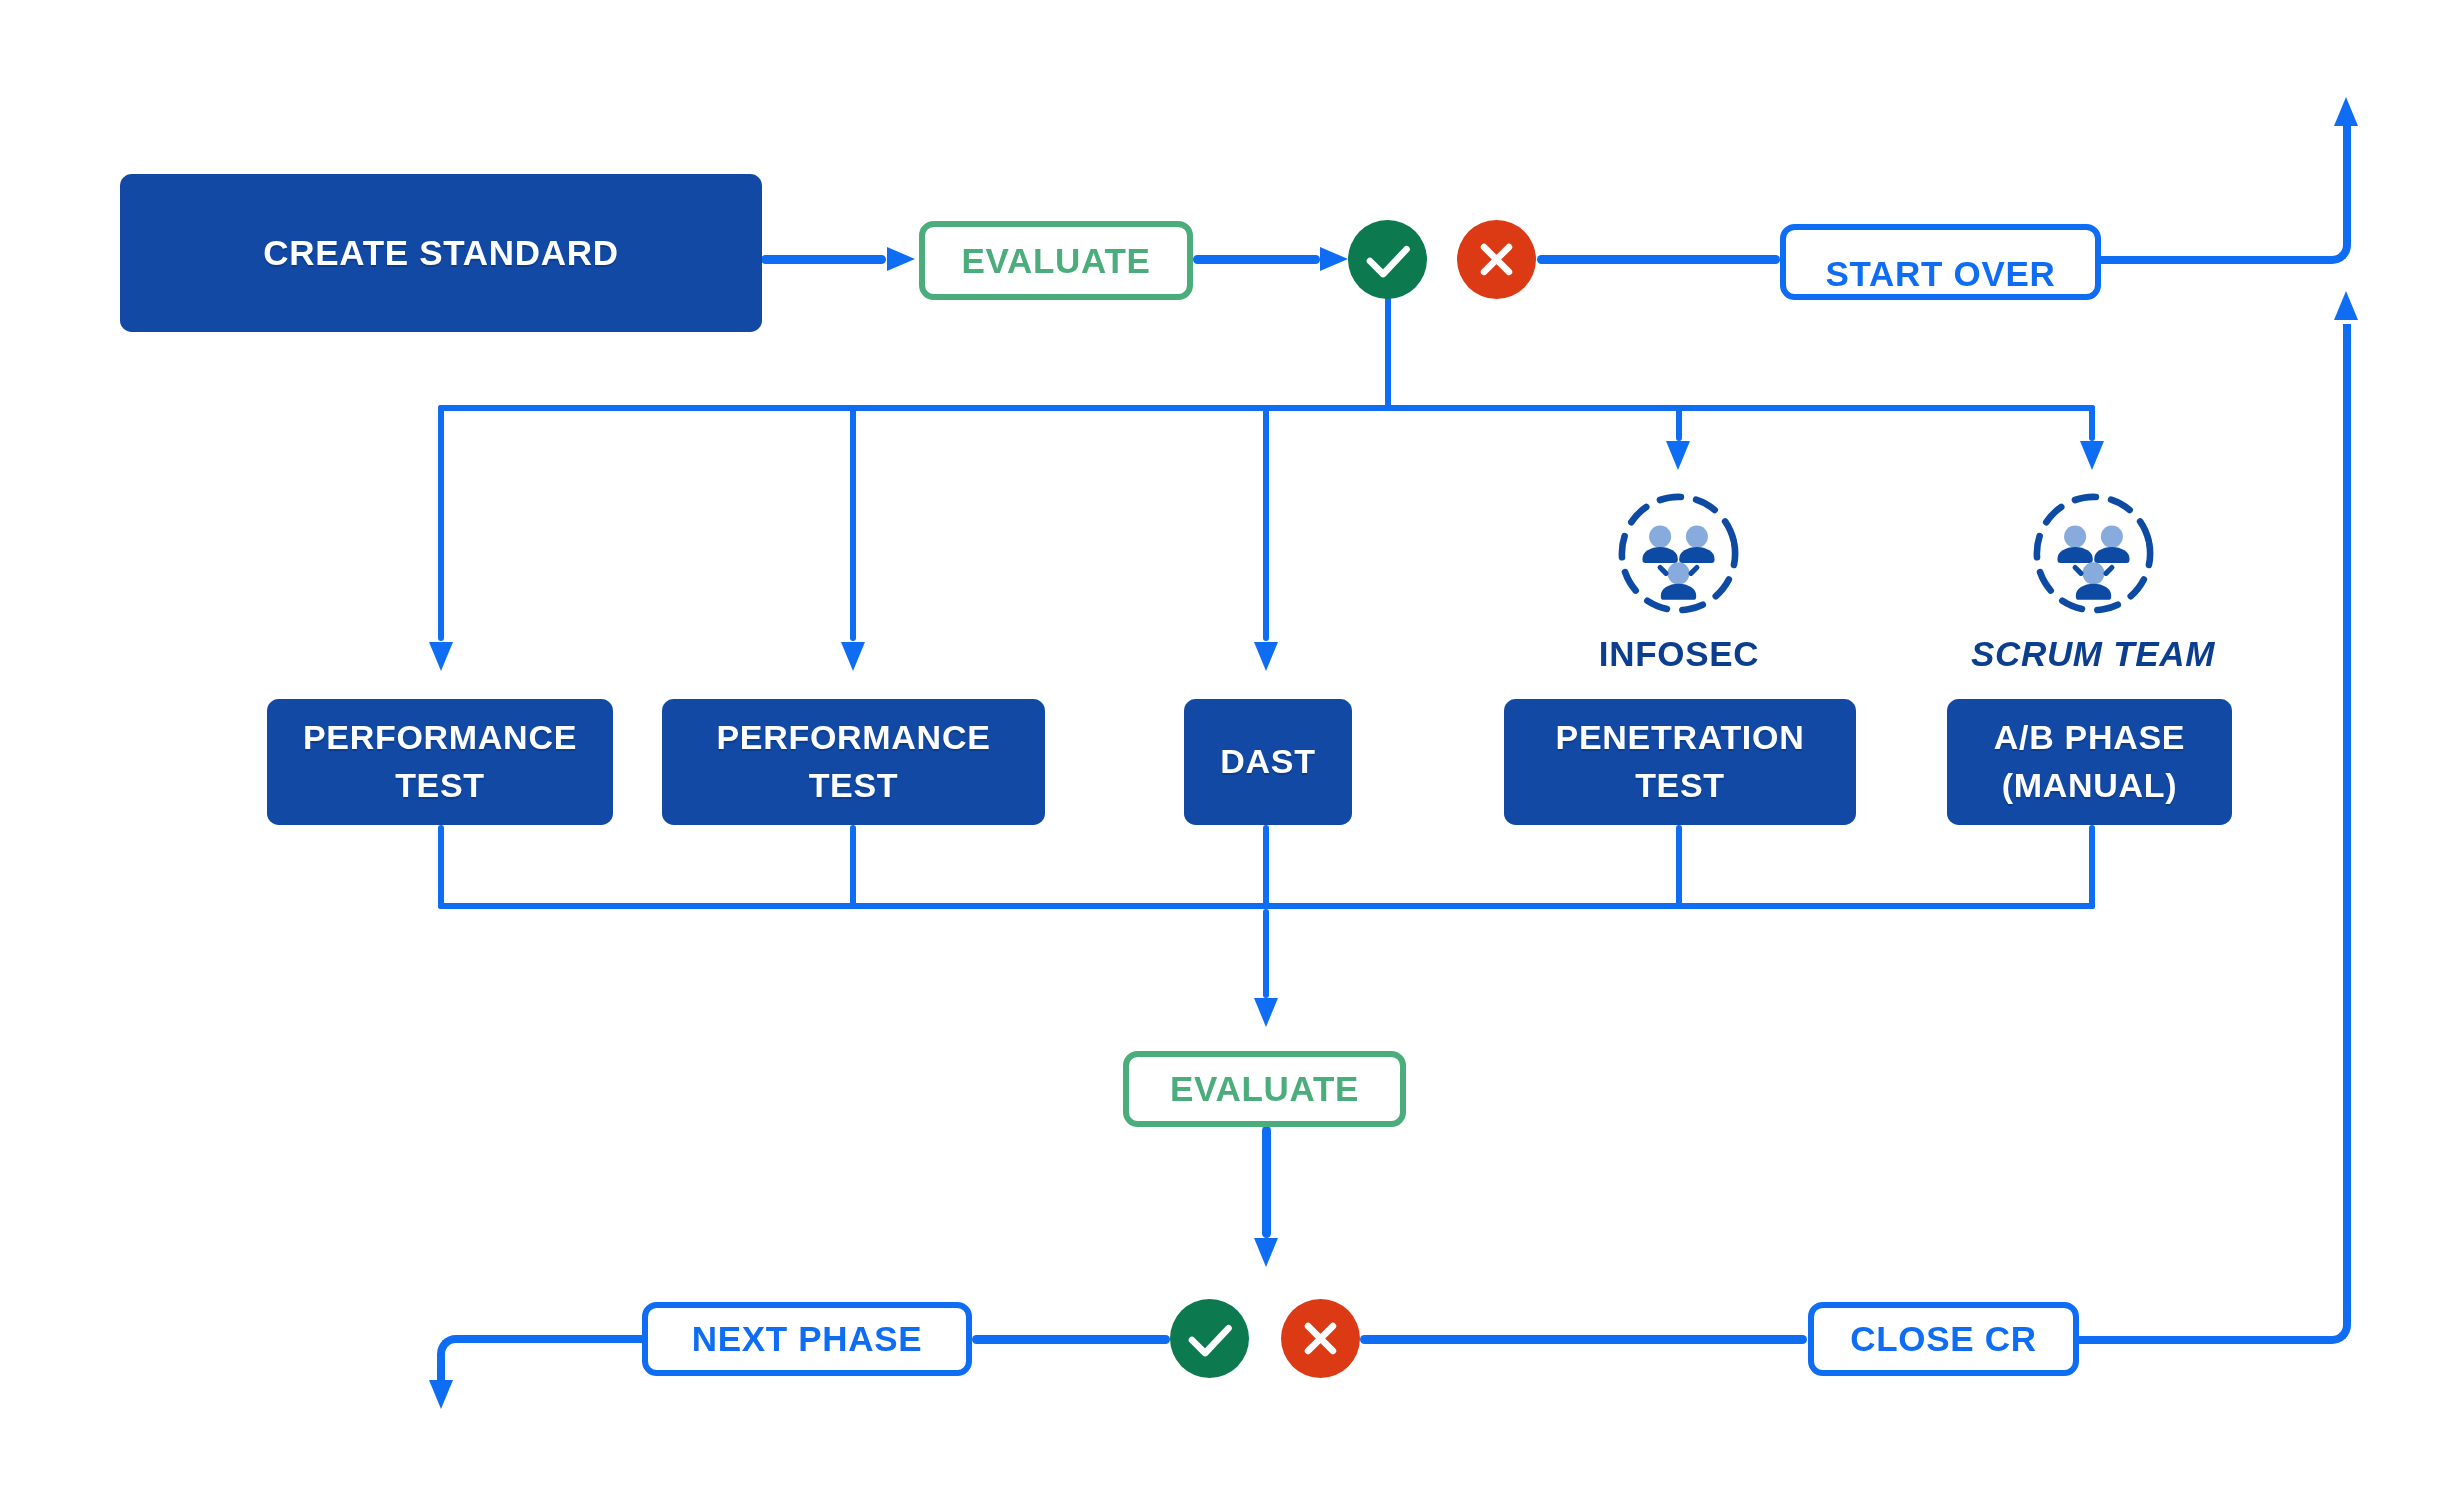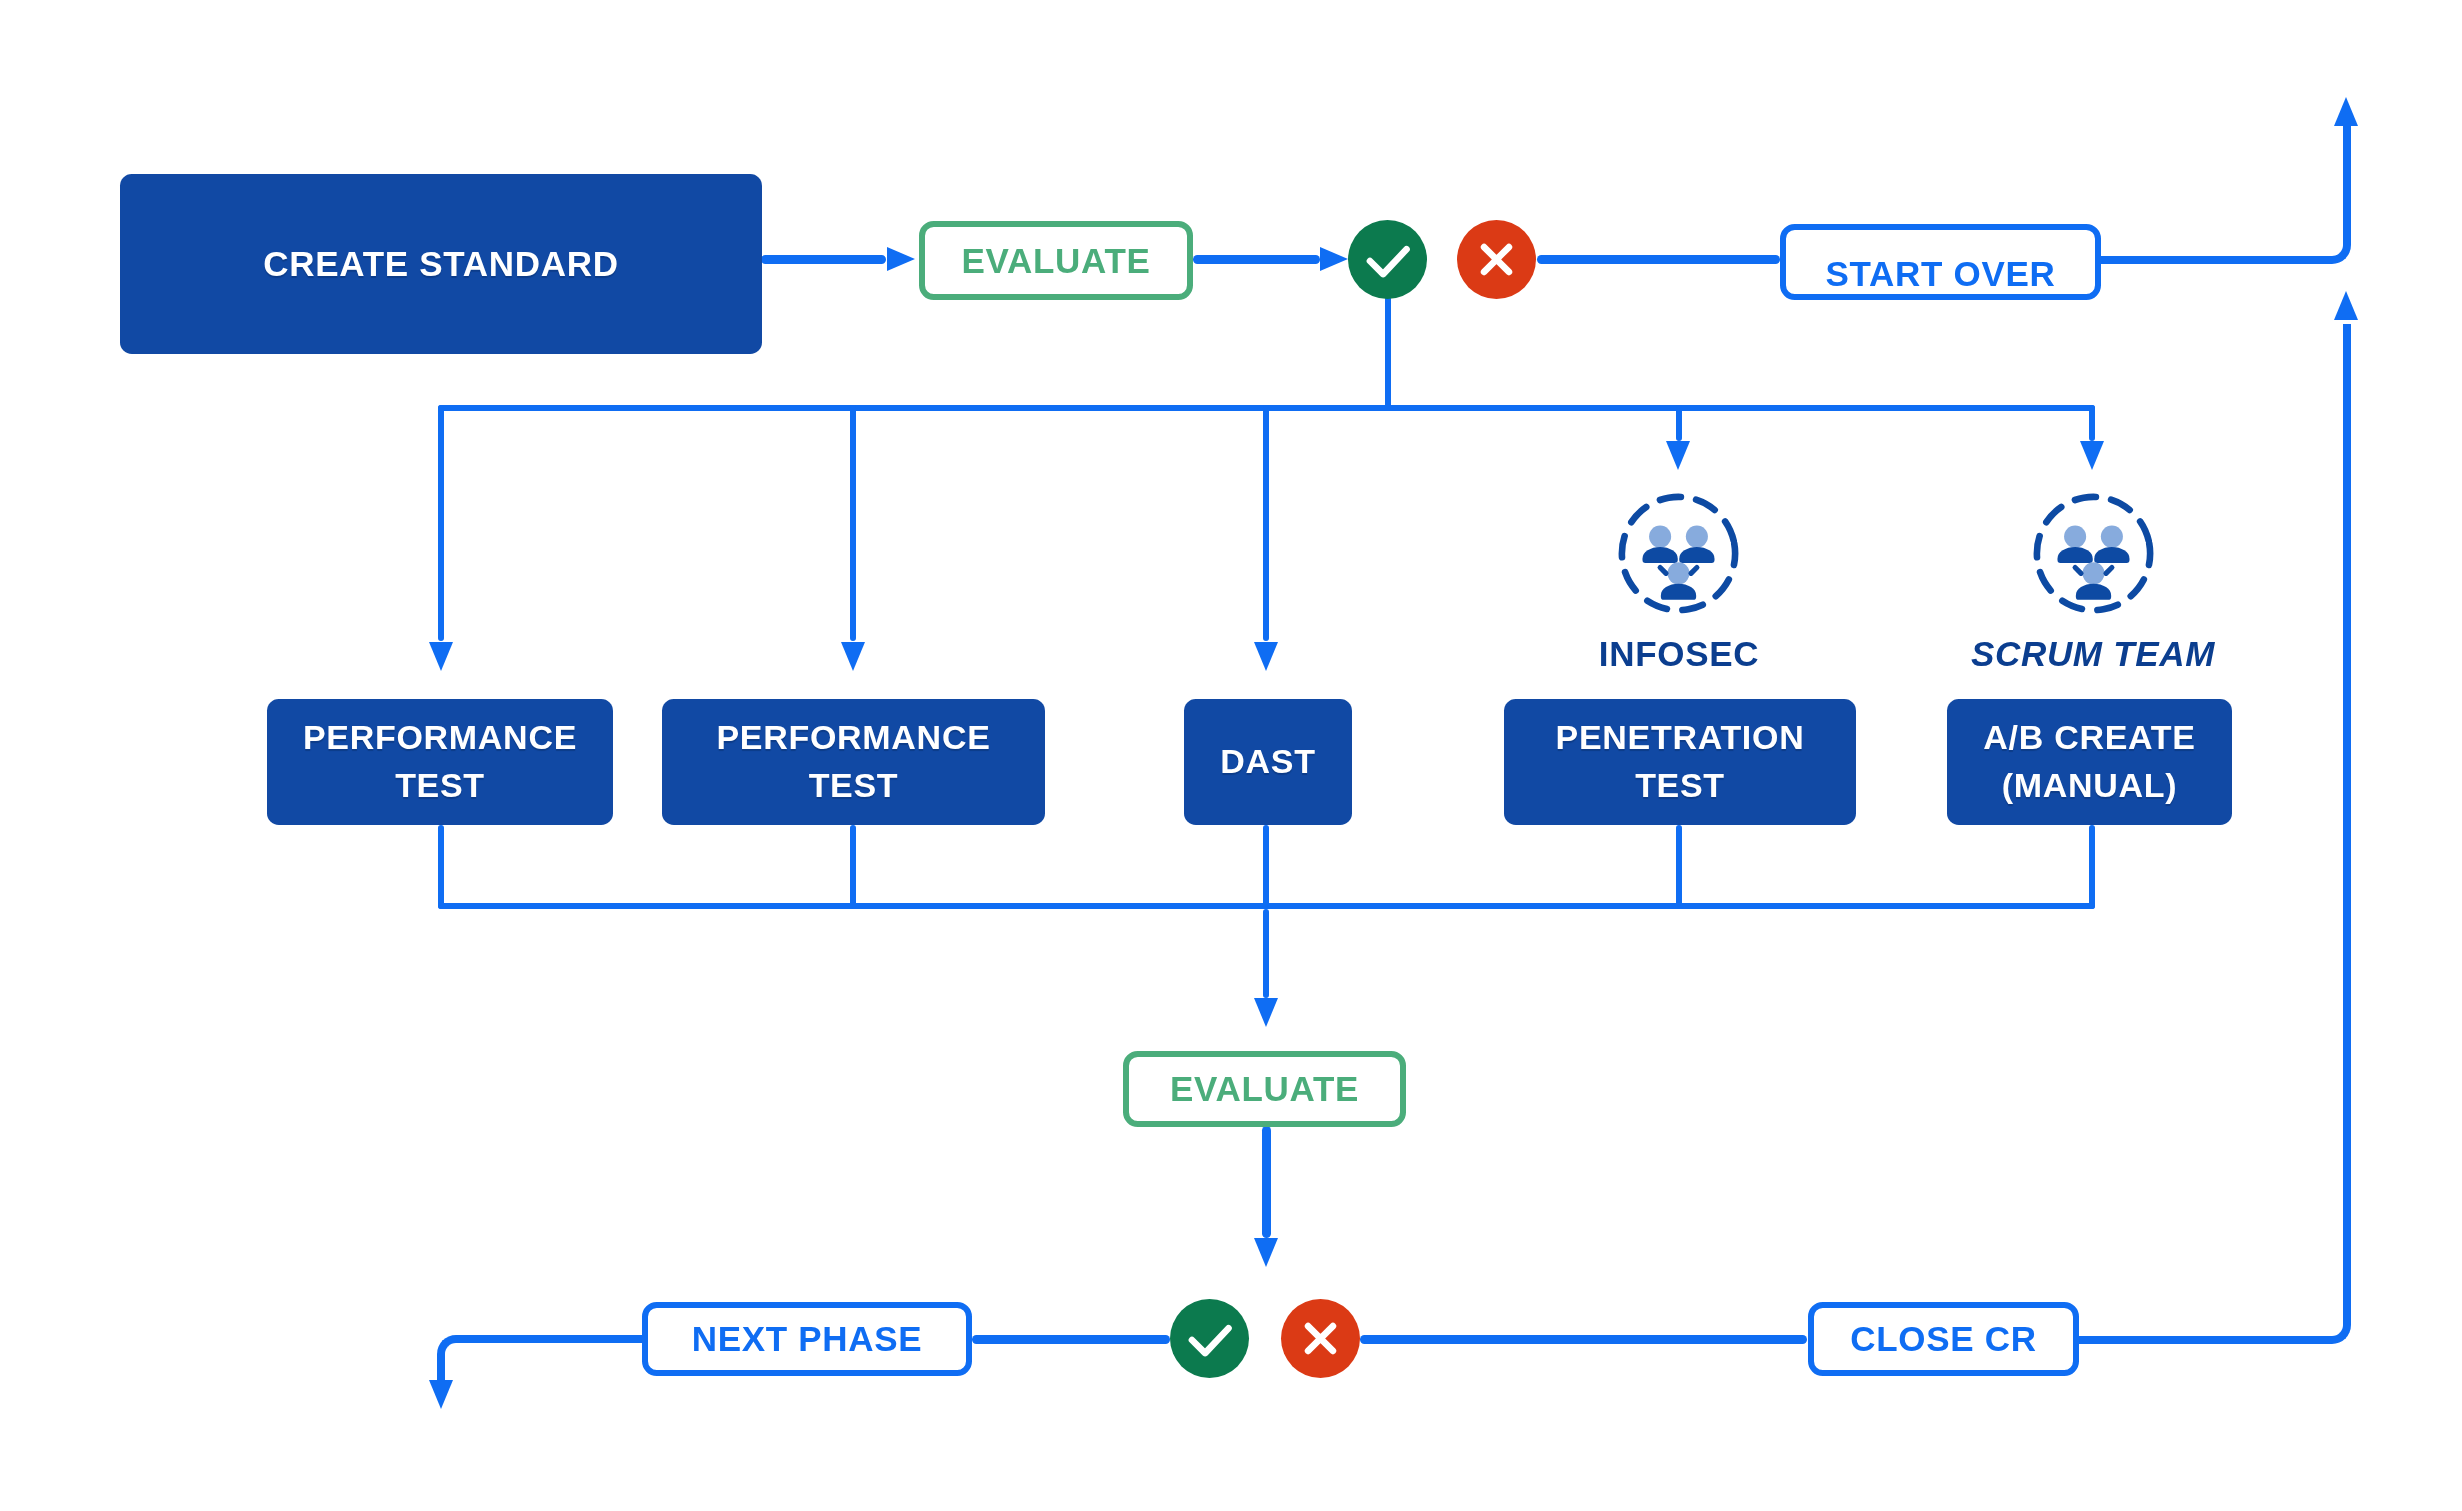--- a/index.html
+++ b/index.html
@@ -111,21 +111,21 @@
 
   <div class="ln v12" style="left:1262px;top:1126px;height:112px;"></div>
   <div class="arr down" style="left:1254px;top:1238px;"></div>
 
   <div class="elbow lt" style="left:437px;top:1335px;width:205px;height:47px;"></div>
   <div class="arr down" style="left:429px;top:1380px;"></div>
 
   <div class="ln h12" style="left:972px;top:1335px;width:198px;"></div>
   <div class="ln h12" style="left:1360px;top:1335px;width:447px;"></div>
 
-  <div class="node big-node" style="left:120px;top:174px;width:642px;height:180px;">
+  <div class="node big-node" style="left:120px;top:174px;width:642px;height:158px;">
     <span>CREATE STANDARD</span>
   </div>
 
   <div class="pill green" style="left:919px;top:221px;width:274px;height:79px;">
     <span>EVALUATE</span>
   </div>
 
   <div class="circle ok" style="left:1348px;top:220px;">
     <svg width="79" height="79" viewBox="0 0 108 108">
       <path d="M30 56 L48 74 L80 40" fill="none" stroke="#ffffff" stroke-width="9" stroke-linecap="round" stroke-linejoin="round"></path>
@@ -179,21 +179,21 @@
   </div>
   <div class="node test-node" style="left:1184px;top:699px;width:168px;height:126px;">
     <span>DAST</span>
     <span></span>
   </div>
   <div class="node test-node" style="left:1504px;top:699px;width:352px;height:126px;">
     <span>PENETRATION</span>
     <span>TEST</span>
   </div>
   <div class="node test-node" style="left:1947px;top:699px;width:285px;height:126px;">
-    <span>A/B CREATE</span>
+    <span>A/B PHASE</span>
     <span>(MANUAL)</span>
   </div>
 
   <div class="pill green" style="left:1123px;top:1051px;width:283px;height:76px;">
     <span>EVALUATE</span>
   </div>
 
   <div class="circle ok" style="left:1170px;top:1299px;">
     <svg width="79" height="79" viewBox="0 0 108 108">
       <path d="M30 56 L48 74 L80 40" fill="none" stroke="#ffffff" stroke-width="9" stroke-linecap="round" stroke-linejoin="round"></path>

